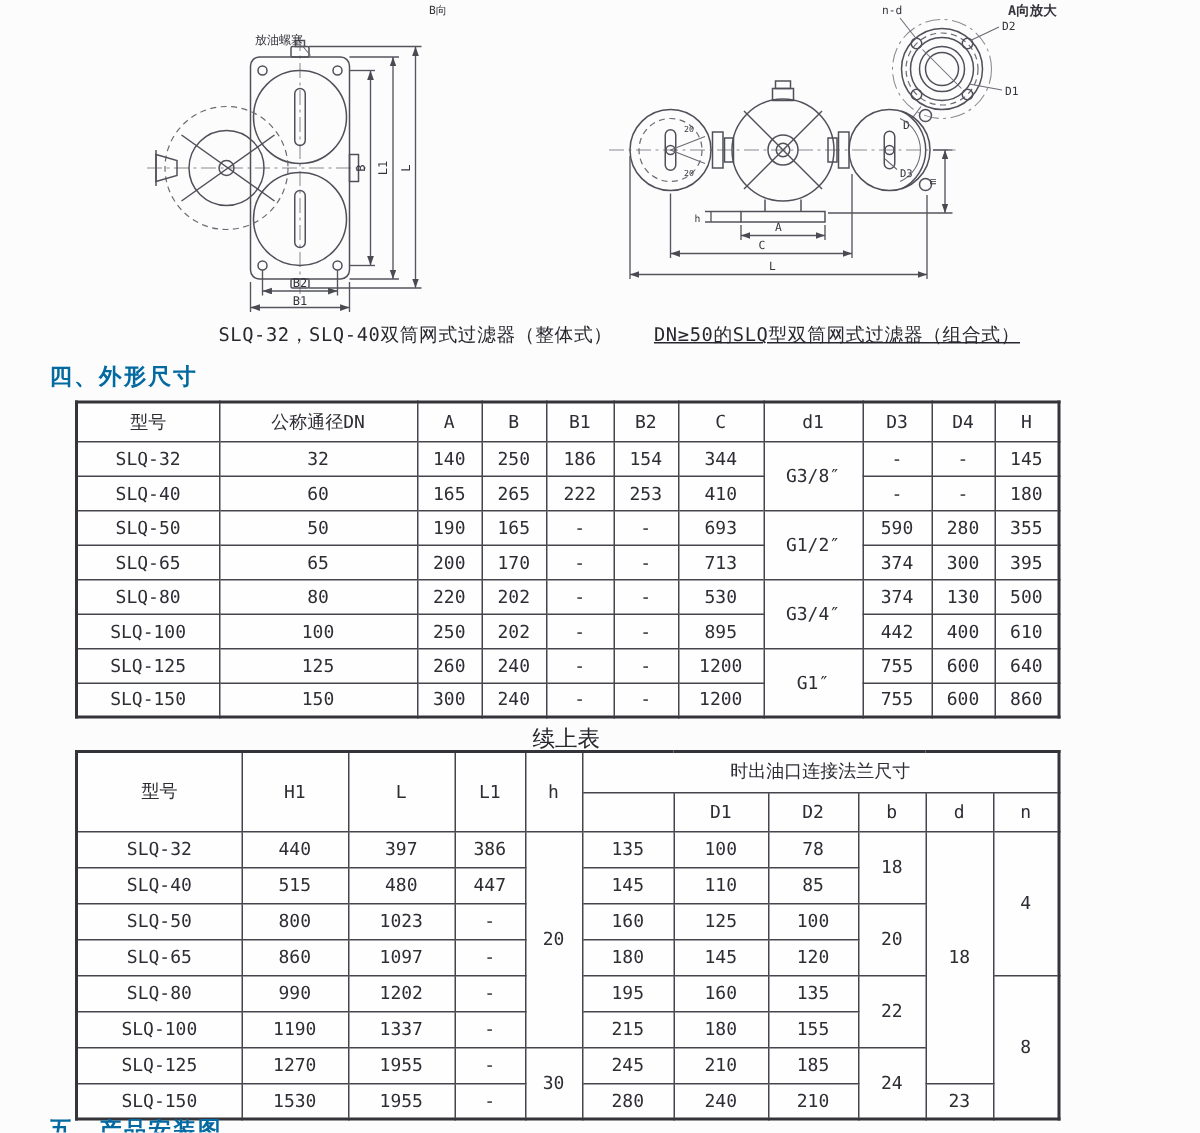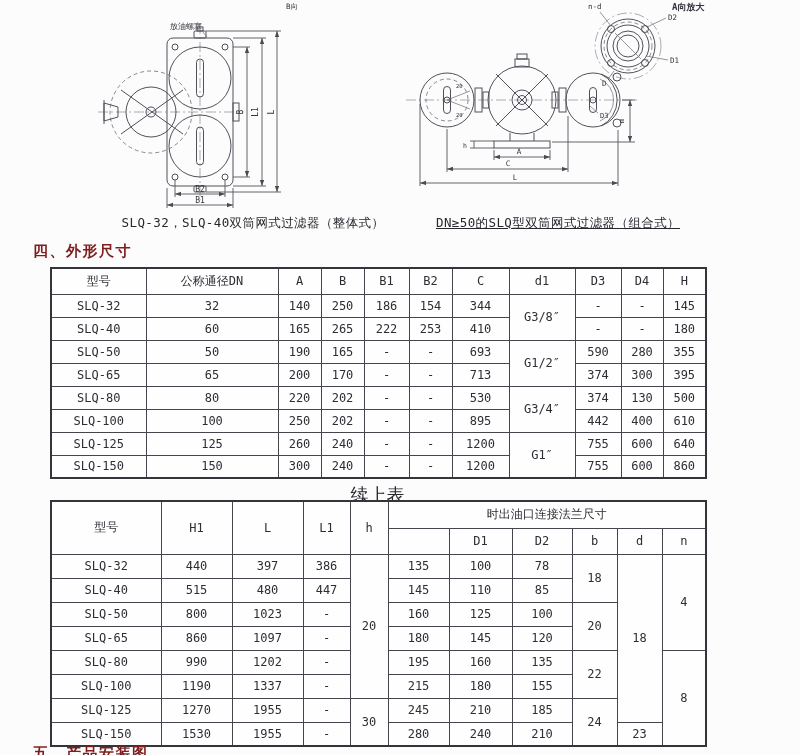--- a/index.html
+++ b/index.html
@@ -7,24 +7,24 @@
     position:relative;width:800px;height:755px;overflow:hidden;
     background:#fcfcfc;color:#2d2d34;
     font-family:"DejaVu Sans","Liberation Sans",sans-serif;
   }
   .abs{position:absolute;}
   .caption{
     font-size:12.5px;letter-spacing:0.4px;color:#27272e;text-align:center;
     font-family:"DejaVu Sans Mono","DejaVu Sans",sans-serif;white-space:nowrap;
   }
   .section-title{
-    font-size:15px;font-weight:bold;color:#7f1d1d;letter-spacing:1.5px;white-space:nowrap;
+    font-size:15px;font-weight:bold;color:#0369a1;letter-spacing:1.5px;white-space:nowrap;
   }
   .continued{
-    font-size:18px;color:#27272e;text-align:center;
+    font-size:15px;color:#27272e;text-align:center;
     font-family:"DejaVu Sans Mono","DejaVu Sans",sans-serif;
   }
   table.dim-table{
     border-collapse:collapse;table-layout:fixed;background:#fefefe;
     border:2px solid #34343b;
   }
   .dim-table th,.dim-table td{
     border:1px solid #45454d;font-size:12px;font-weight:normal;
     text-align:center;vertical-align:middle;padding:0;overflow:hidden;
     font-family:"DejaVu Sans Mono","DejaVu Sans",sans-serif;color:#2d2d34;
@@ -205,21 +205,21 @@
     <line x1="218" y1="130" x2="218" y2="186"></line>
     <line x1="20" y1="183" x2="218" y2="183" marker-start="url(#arB)" marker-end="url(#arB)"></line>
   </g>
   <text font-size="7" text-anchor="middle" transform="rotate(-90 224 121)" x="224" y="121">m</text>
   <text x="63" y="148" font-size="6.5">h</text>
   <text x="119" y="154" font-size="7.5" text-anchor="middle">A</text>
   <text x="108" y="166" font-size="7.5" text-anchor="middle">C</text>
   <text x="115" y="180" font-size="7.5" text-anchor="middle">L</text>
 </svg>
 
-<div class="abs caption" style="left:112px;top:215px;width:282px;">SLQ-32，SLQ-40双筒网式过滤器（整体式）</div>
+<div class="abs caption" style="left:136px;top:215px;width:282px;">SLQ-32，SLQ-40双筒网式过滤器（整体式）</div>
 <div class="abs caption" style="left:396px;top:215px;width:324px;text-decoration:underline;">DN≥50的SLQ型双筒网式过滤器（组合式）</div>
 
 <div class="abs section-title" style="left:33px;top:242px;">四、外形尺寸</div>
 
 <table id="table1" class="abs dim-table" style="left:50px;top:267px;">
     <colgroup>
       <col style="width: 95px;">
       <col style="width: 132px;">
       <col style="width: 43px;">
       <col style="width: 43px;">

